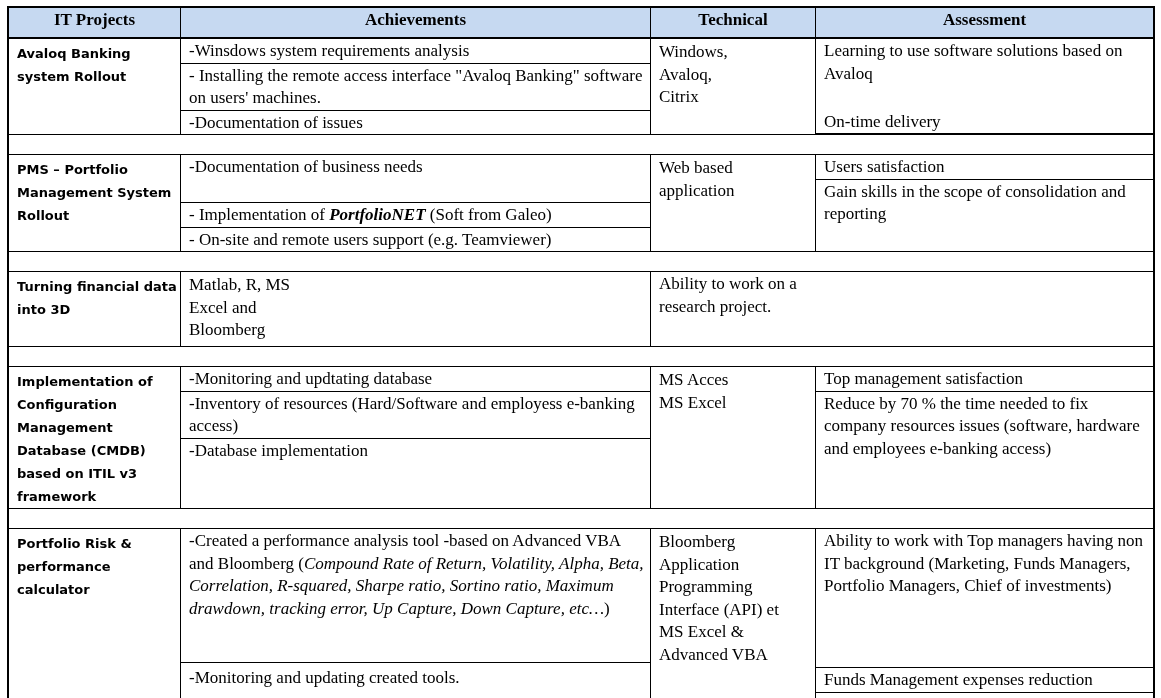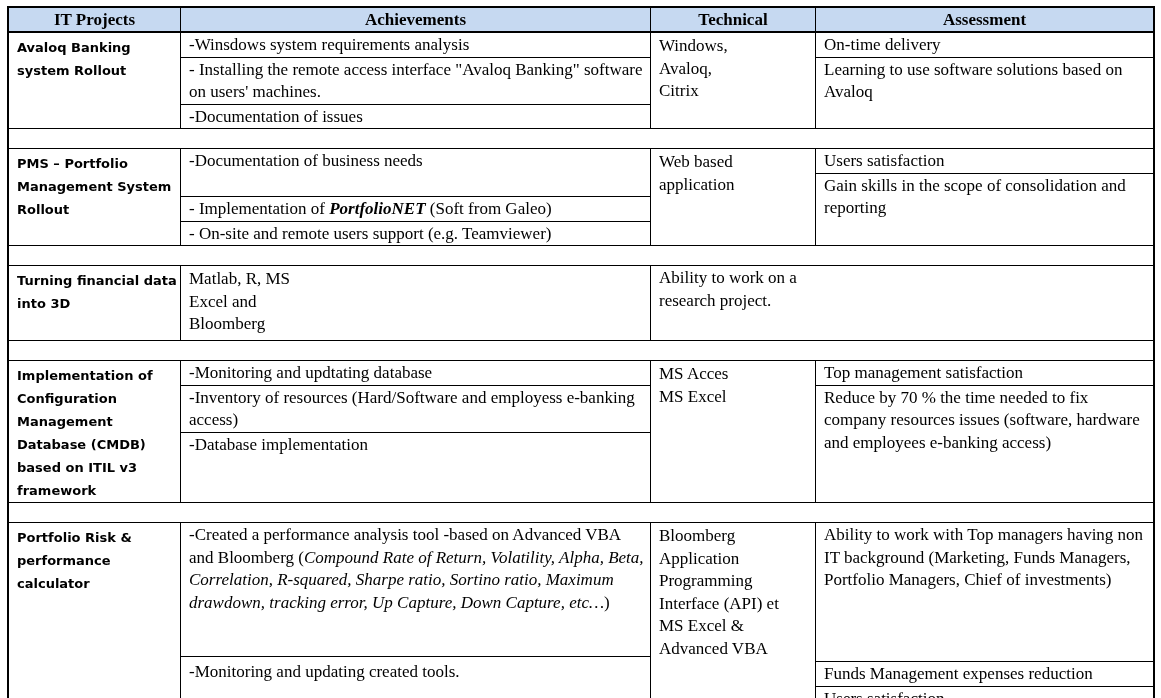--- a/index.html
+++ b/index.html
@@ -13,21 +13,21 @@
     position: absolute; left: 7px; top: 6px;
     width: 1148px;
     border: 2px solid #000000;
     background: #ffffff;
   }
   .row {
     display: grid;
     grid-template-columns: 172px 470px 165px auto;
   }
   .header-row {
-    height: 25px;
+    height: 31px;
     background: #c6d9f1;
     border-bottom: 2px solid #000000;
   }
   .header-cell {
     font-weight: bold;
     font-size: 17px;
     text-align: center;
     line-height: 23px;
     border-right: 1px solid #000000;
     overflow: hidden;
@@ -88,22 +88,22 @@
 system Rollout</div>
     <div class="cell subcol body-text">
       <div class="sub" style="min-height:23px">-Winsdows system requirements analysis</div>
       <div class="sub" style="min-height:46px">- Installing the remote access interface "Avaloq Banking" software on users' machines.</div>
       <div class="sub last">-Documentation of issues</div>
     </div>
     <div class="cell tech-cell body-text">Windows,
 Avaloq,
 Citrix</div>
     <div class="cell subcol body-text">
+      <div class="sub last">Learning to use software solutions based on Avaloq</div>
       <div class="sub" style="min-height:23px">On-time delivery</div>
-      <div class="sub last">Learning to use software solutions based on Avaloq</div>
     </div>
   </div>
 
   <div class="spacer"></div>
 
   <div class="row block" style="min-height:94px">
     <div class="cell project-cell">PMS – Portfolio
 Management System
 Rollout</div>
     <div class="cell subcol body-text">

